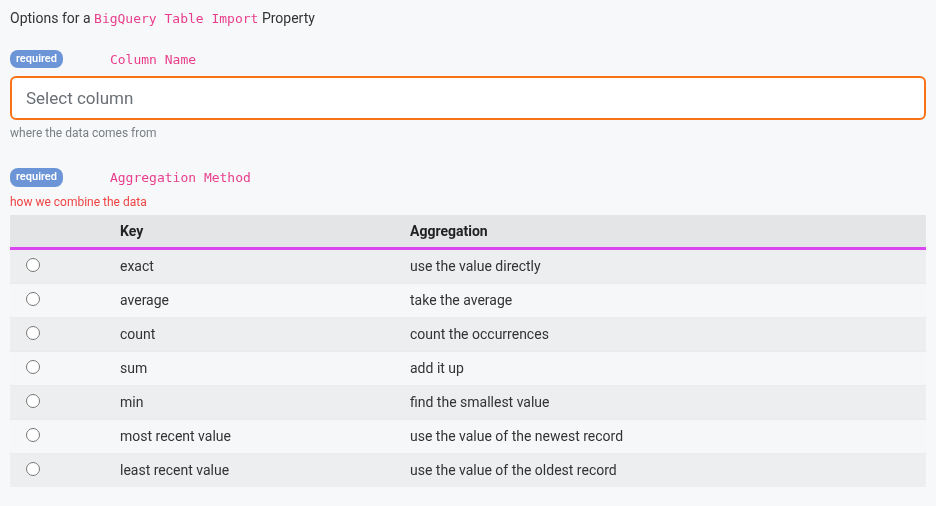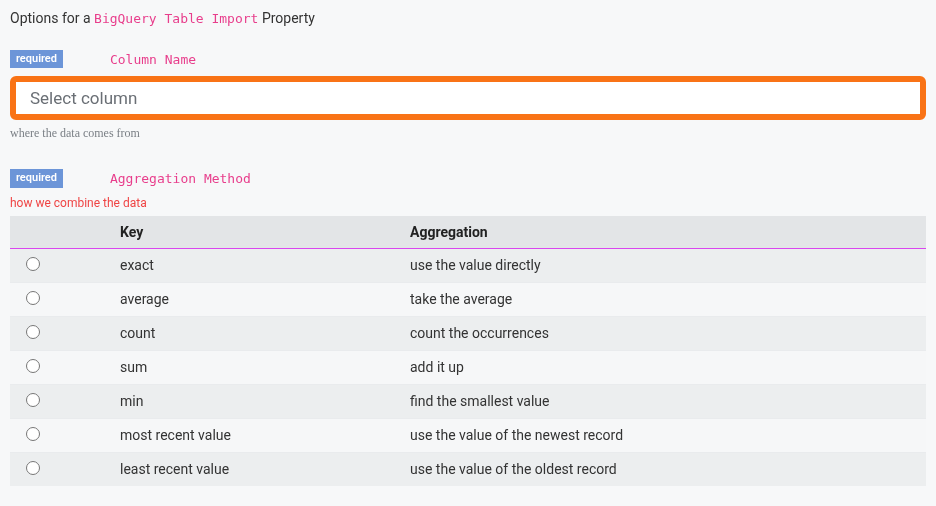--- a/index.html
+++ b/index.html
@@ -27,70 +27,69 @@
       align-items: center;
       gap: 6px;
     }
     .required-badge {
       display: inline-block;
       background: #6c95d8;
       color: #fff;
       font-size: 11px;
       font-weight: 600;
       padding: 2px 6px;
-      border-radius: 0;
+      border-radius: 8px;
       line-height: 1.3;
     }
     .field-name {
       font-family: ui-monospace, SFMono-Regular, Menlo, Consolas, monospace;
       color: #e83e8c;
       font-size: 13px;
       margin-left: 41px;
     }
     .select-wrap {
       position: relative;
       margin-bottom: 6px;
     }
     .select-input {
       width: 100%;
       height: 44px;
-      border: 6px solid #f97316;
+      border: 2px solid #f97316;
       border-radius: 6px;
       background: #fff;
       padding: 0 14px;
       font-size: 17px;
       color: #6a6f75;
       display: flex;
       align-items: center;
       cursor: pointer;
     }
     .help-text {
       font-size: 12px;
       color: #7a7f85;
       margin-bottom: 28px;
-      font-family: Liberation Serif, serif;
     }
     .table-help {
       font-size: 12px;
       color: #ef4444;
       margin-top: 8px;
       margin-bottom: 6px;
     }
     table {
       width: 100%;
       border-collapse: collapse;
       font-size: 14px;
     }
     thead th {
       text-align: left;
       background: #e3e5e7;
       padding: 8px 10px;
       font-weight: 700;
       color: #222;
-      border-bottom: 1px solid #d946ef;
+      border-bottom: 3px solid #d946ef;
     }
     tbody td {
       padding: 8px 10px;
       border-top: 1px solid #e9ebed;
       color: #333;
     }
     tbody tr:nth-child(odd) { background: #eceeef; }
     tbody tr:nth-child(even) { background: #f6f7f8; }
     col.radio-col { width: 100px; }
     col.key-col { width: 290px; }

